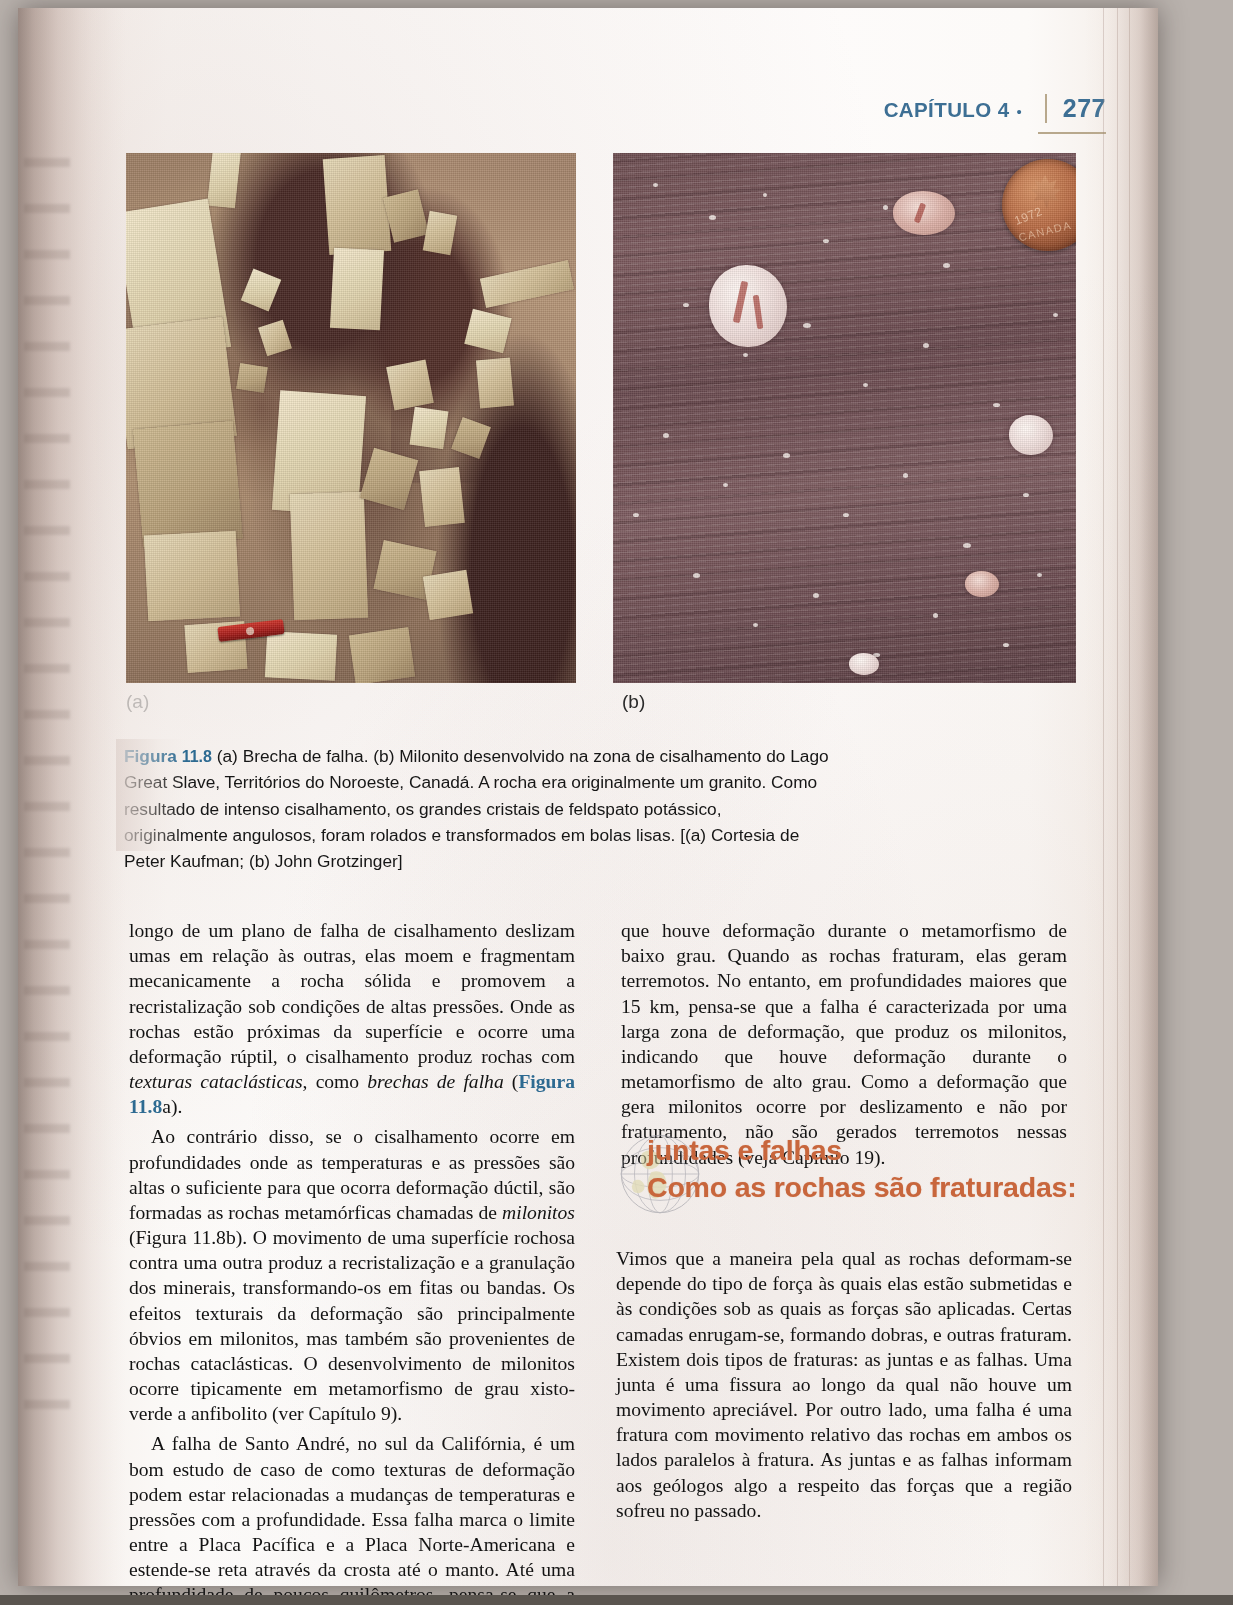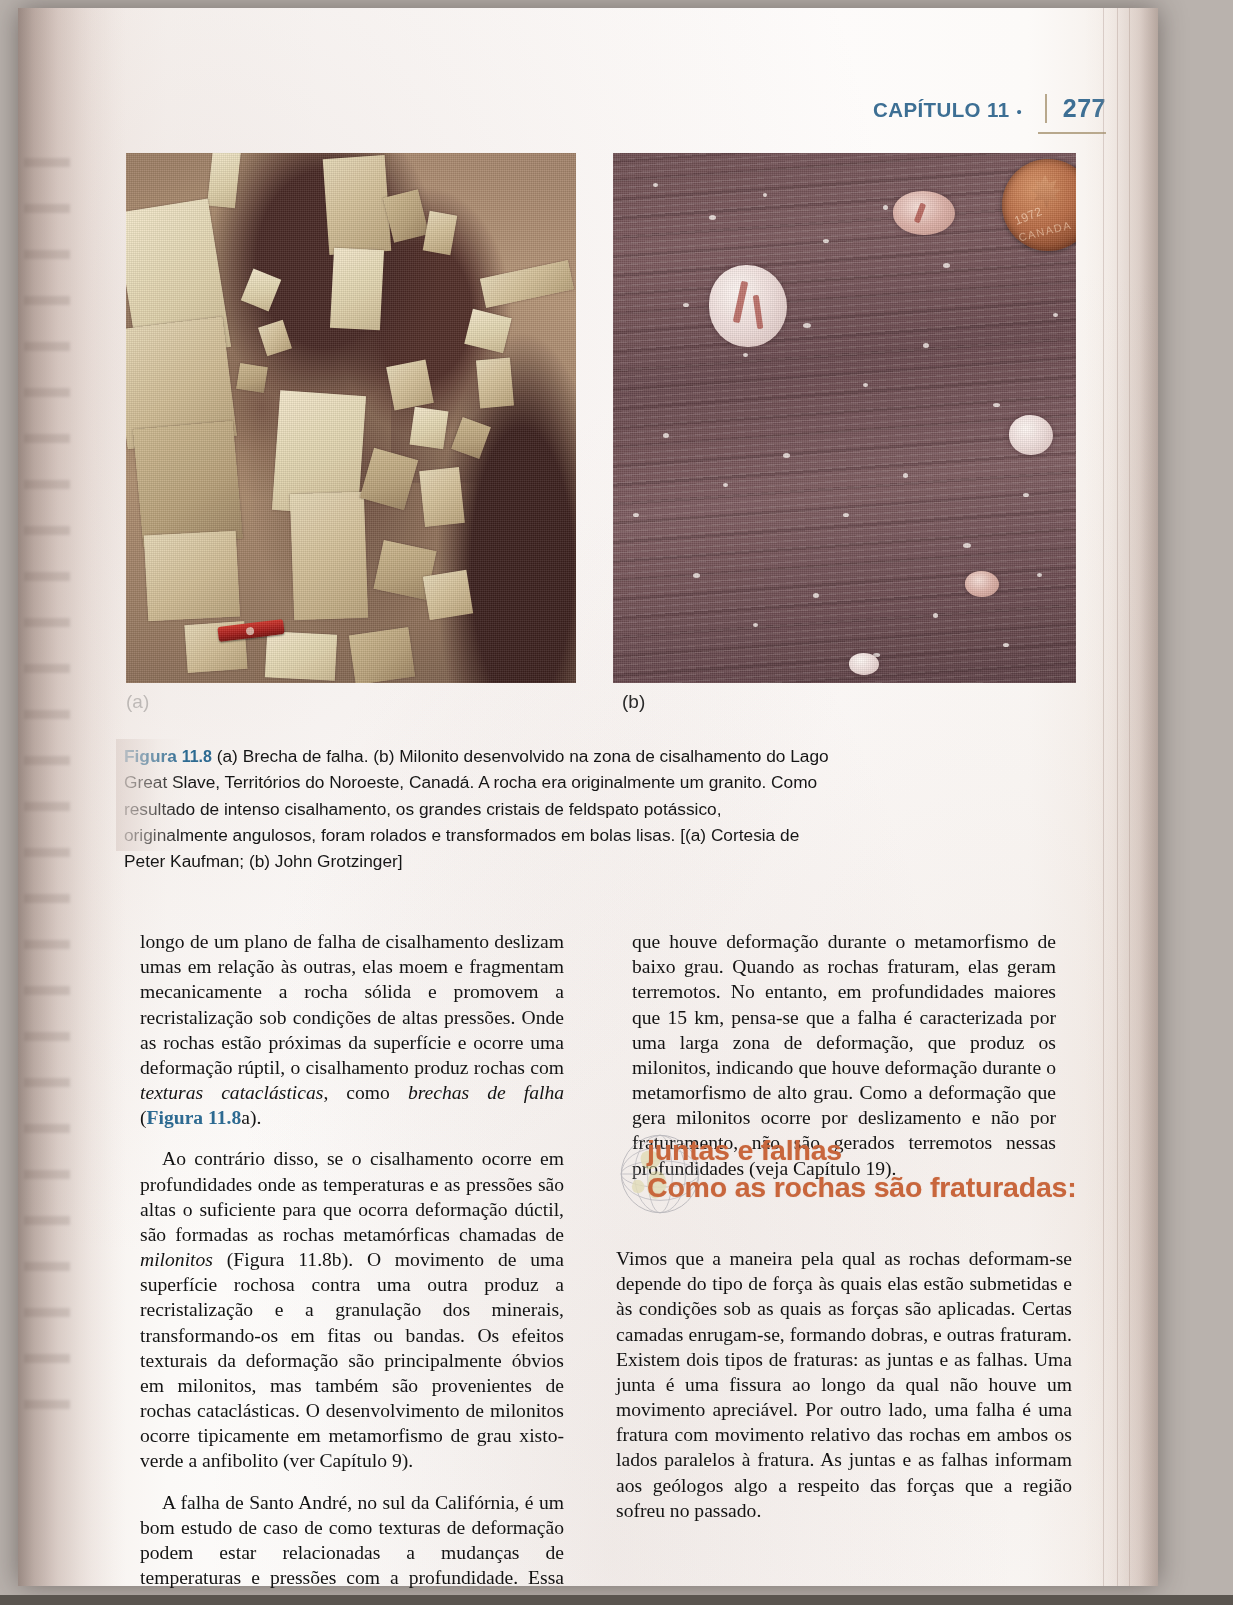--- a/index.html
+++ b/index.html
@@ -259,21 +259,21 @@
 
   
   .col {
     position: absolute; top: 905px; width: 456px;
     font-size: 19.6px; line-height: 1.285;
     text-align: justify; color: #131313;
     hyphens: manual;
   }
   .col-left { left: 106px; }
   .col-right { left: 598px; }
-  .col p { margin: 16px; text-indent: 22px; }
+  .col p { margin: 5px; text-indent: 22px; }
   .col p.noindent { text-indent: 0; }
   .fig-ref { color: #2d6a91; font-weight: bold; }
   .ital { font-style: italic; }
   .bld { font-weight: normal; }
 
   
   .section-head {
     position: absolute; left: 598px; top: 1118px; width: 470px; height: 104px;
   }
   .globe {
@@ -303,21 +303,21 @@
 </style>
 </head>
 <body>
 
 <div id="page">
 
   <div class="sheet">
     <div class="sheet-grain"></div>
 
     <div class="runhead">
-      <span class="rh-chapter">CAPÍTULO 11</span>
+      <span class="rh-chapter">CAPÍTULO 4</span>
       <span class="rh-bullet">•</span>
       <span class="rh-pageno">277</span>
     </div>
     <div class="rh-rule"></div>
 
     <div class="figrow">
 
       <div class="photo photo-a">
         <div class="brec-base"></div>
         <div class="brec-rt"></div>

